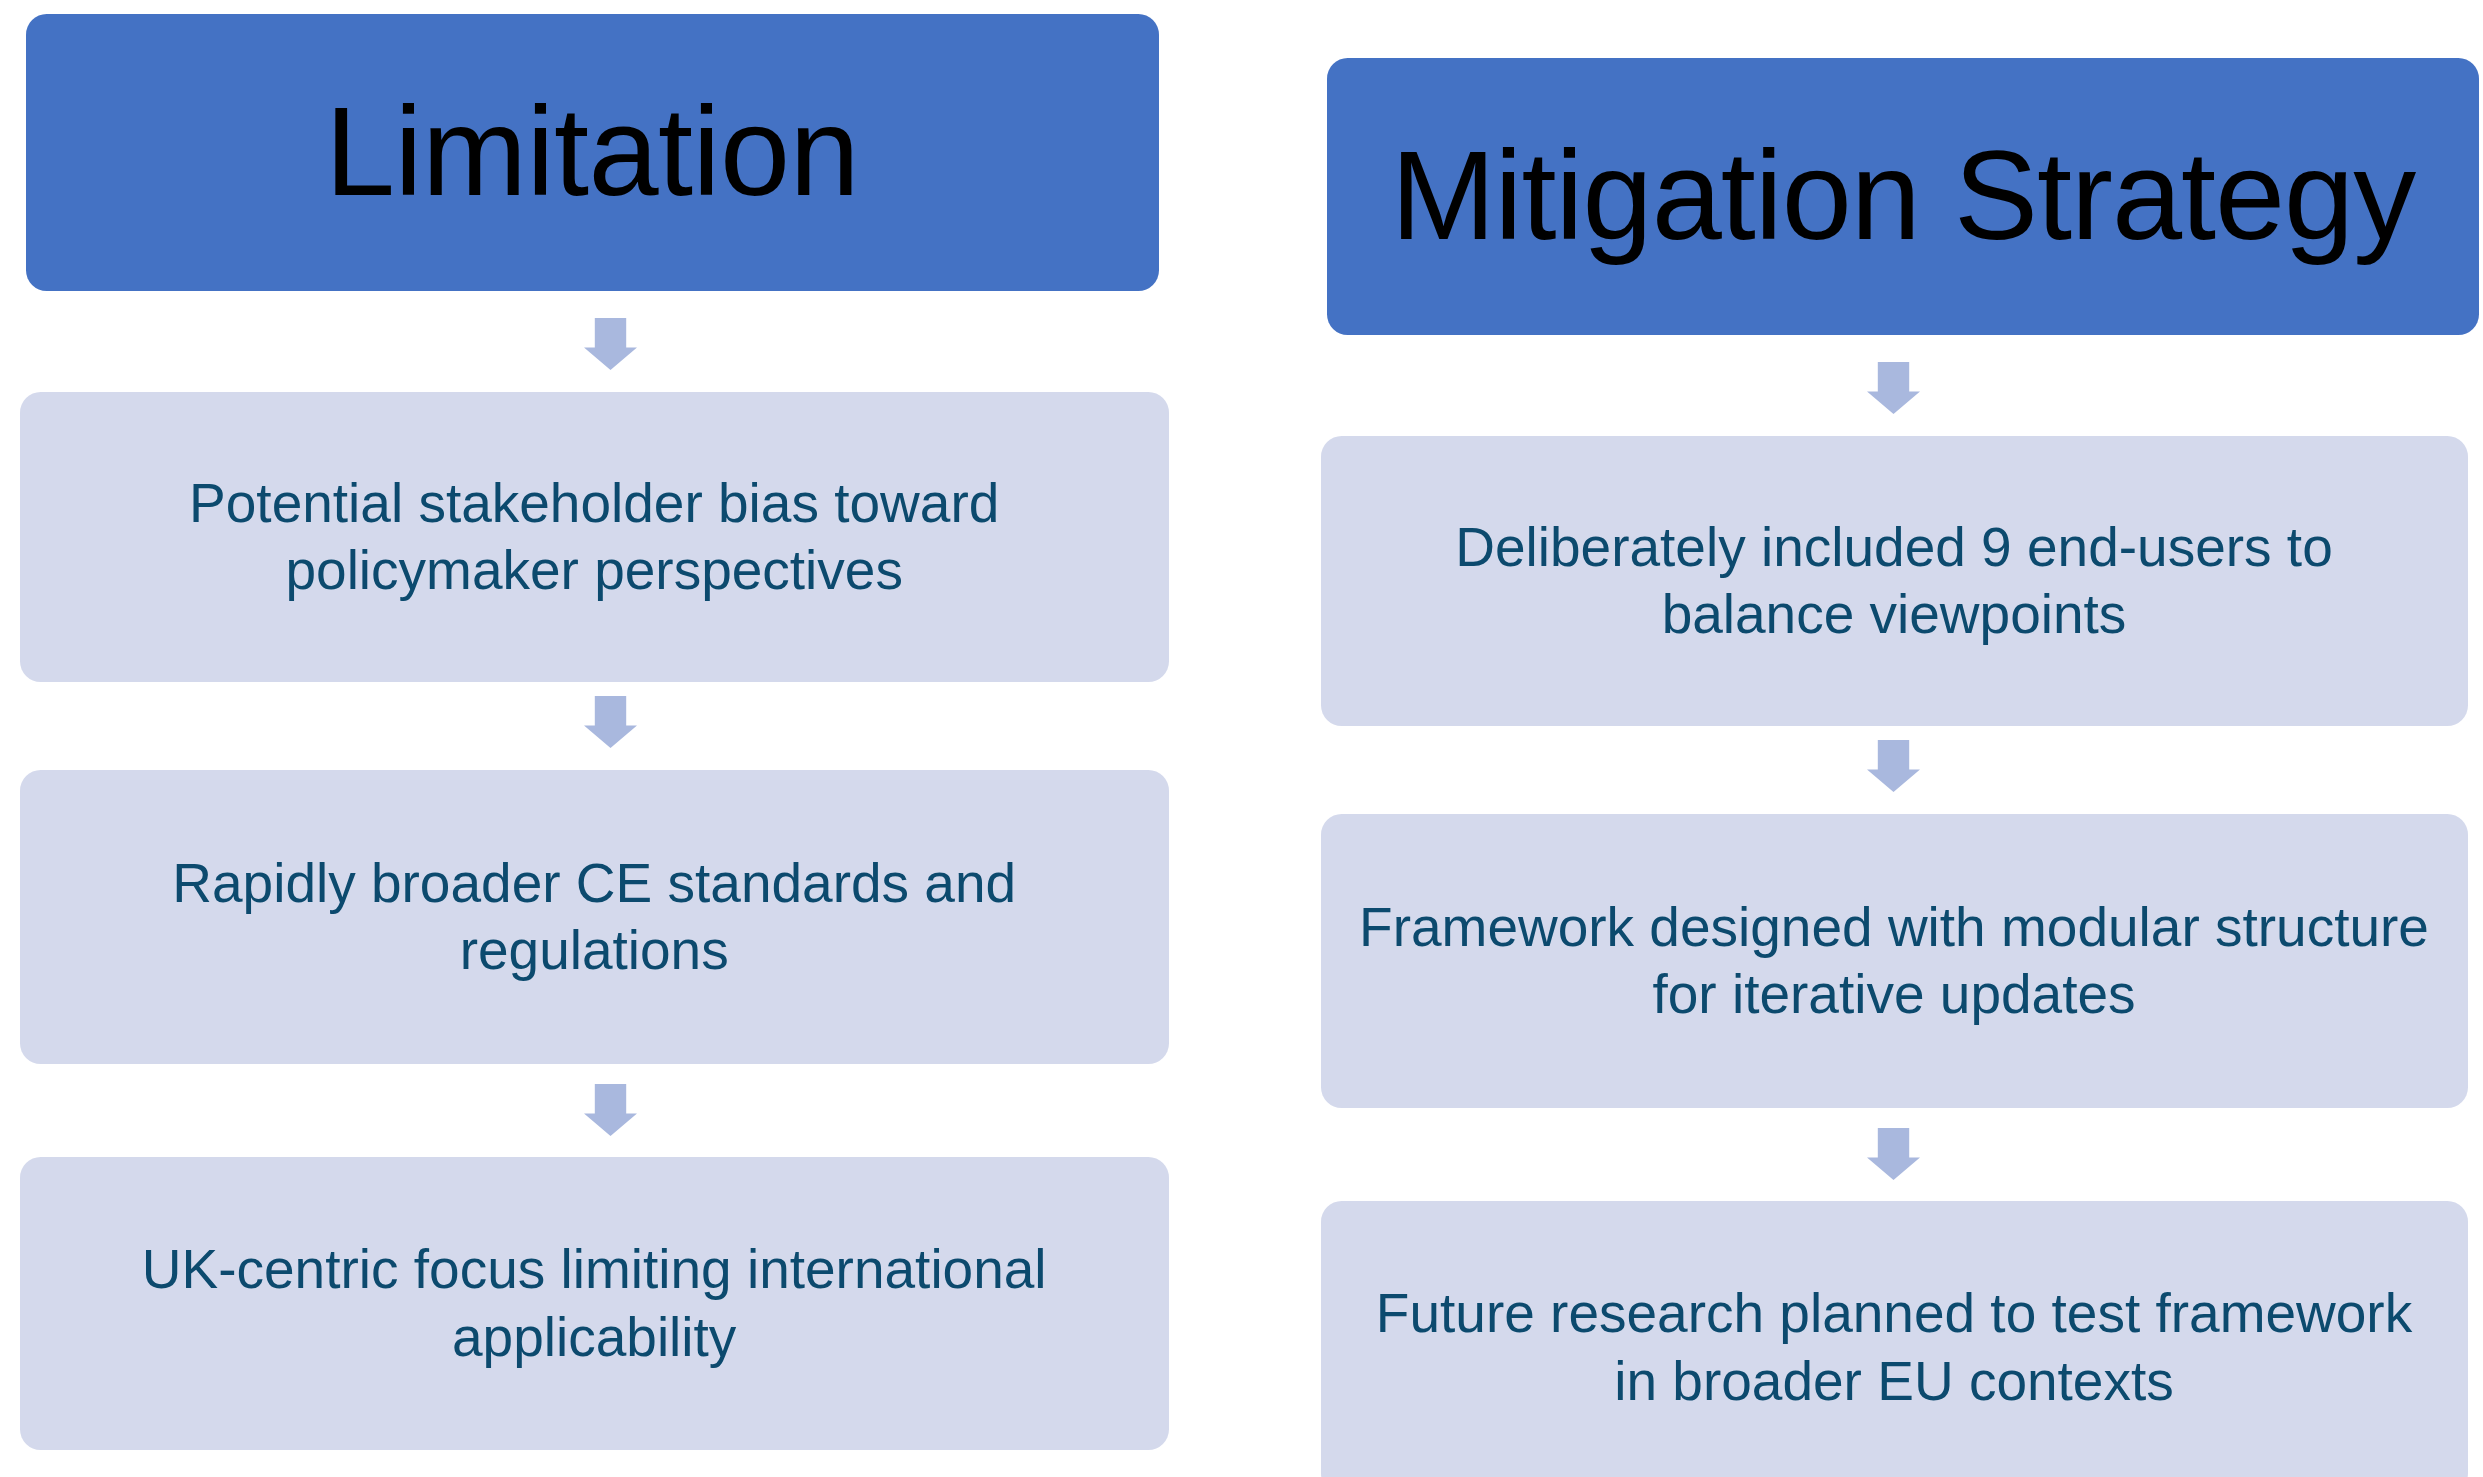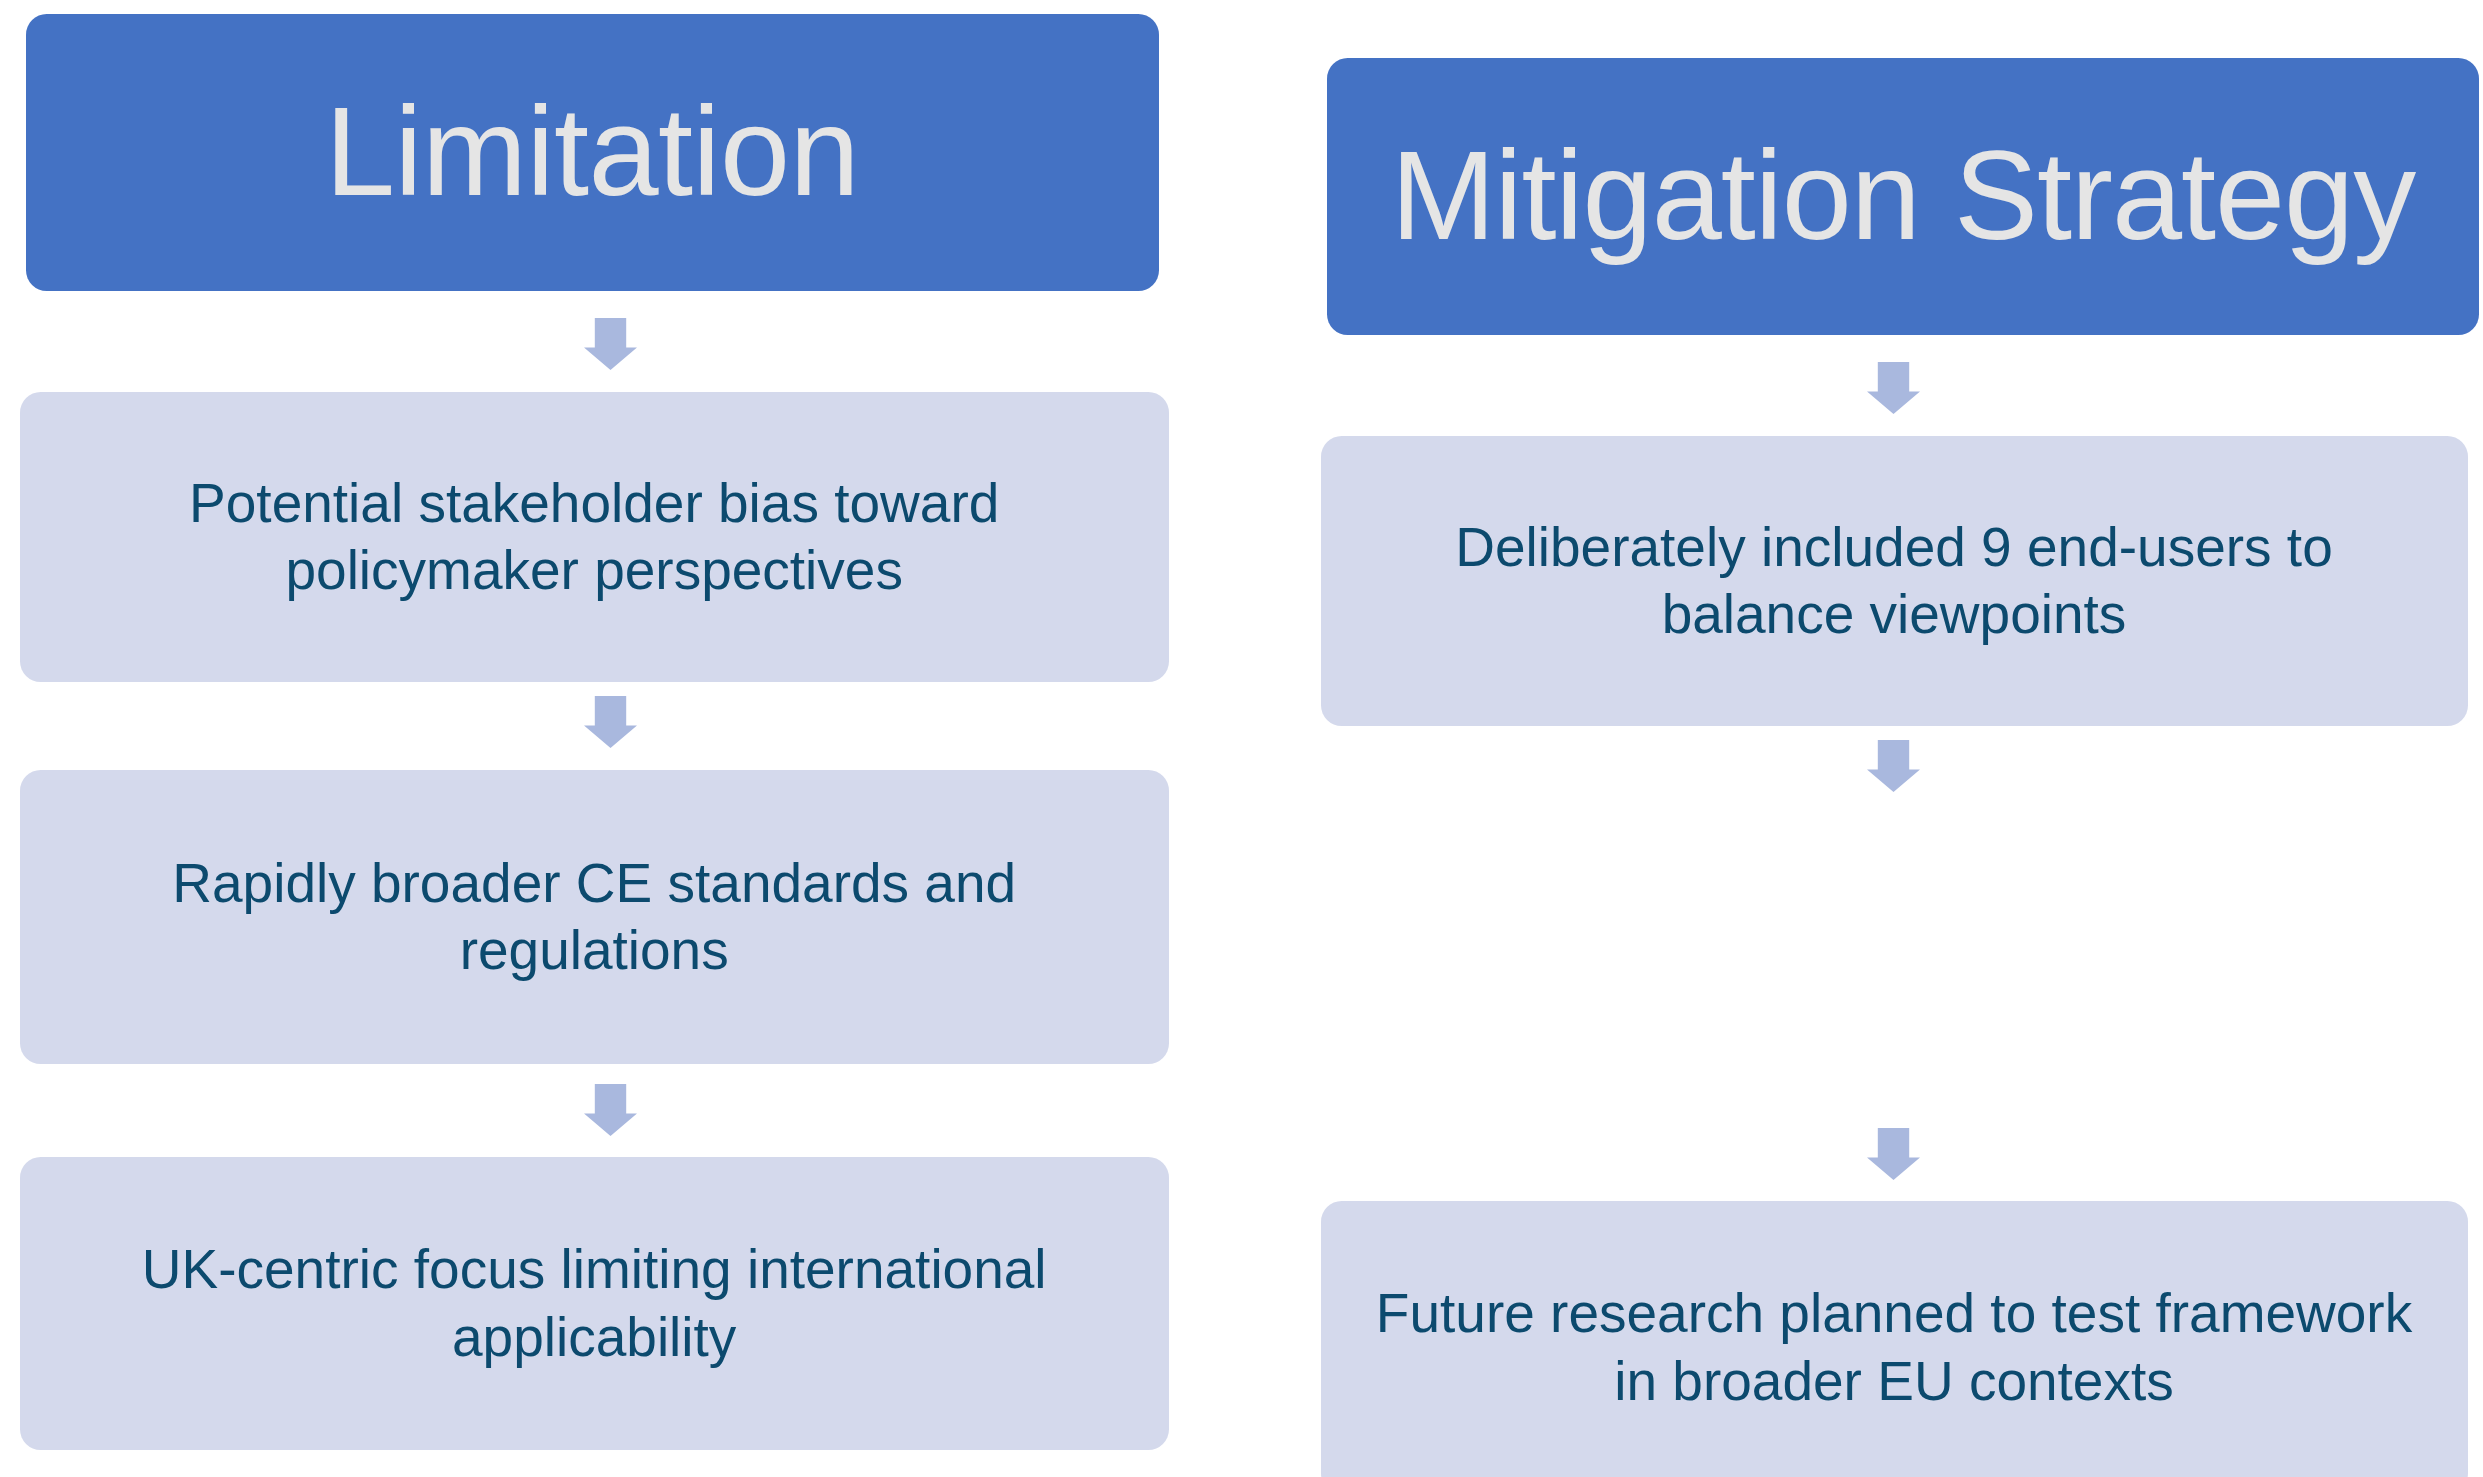--- a/index.html
+++ b/index.html
@@ -38,21 +38,21 @@
     border-radius: 20.7px;
     display: flex;
     align-items: center;
     justify-content: center;
     box-sizing: border-box;
   }
   .column.left  .header-box { left: 5.9px;  width: 1133px; }
   .column.right .header-box { left: 5.9px;  width: 1152px; }
 
   .header-label {
-    color: #e5e5e5;
+    color: #000000;
     font-family: "Liberation Sans", sans-serif;
     font-weight: 400;
     font-size: 126px;
     line-height: 1.05;
     letter-spacing: -0.5px;
     white-space: nowrap;
     text-align: right;
   }
   .column.right .header-label {
     font-size: 126px;
@@ -162,20 +162,23 @@
     <div class="content-box row1">
       <span class="content-label">Deliberately included 9 end-users to balance viewpoints</span>
     </div>
 
     <div class="arrow a2">
       <svg viewBox="0 0 54 53" xmlns="http://www.w3.org/2000/svg" aria-hidden="true">
         <polygon points="11,0 43,0 43,30 54,30 27,53 0,30 11,30" fill="currentColor"></polygon>
       </svg>
     </div>
 
+    <div class="content-box row2">
+      <span class="content-label">Framework designed with modular structure for iterative updates</span>
+    </div>
 
     <div class="arrow a3">
       <svg viewBox="0 0 54 53" xmlns="http://www.w3.org/2000/svg" aria-hidden="true">
         <polygon points="11,0 43,0 43,30 54,30 27,53 0,30 11,30" fill="currentColor"></polygon>
       </svg>
     </div>
 
     <div class="content-box row3">
       <span class="content-label">Future research planned to test framework in broader EU contexts</span>
     </div>

